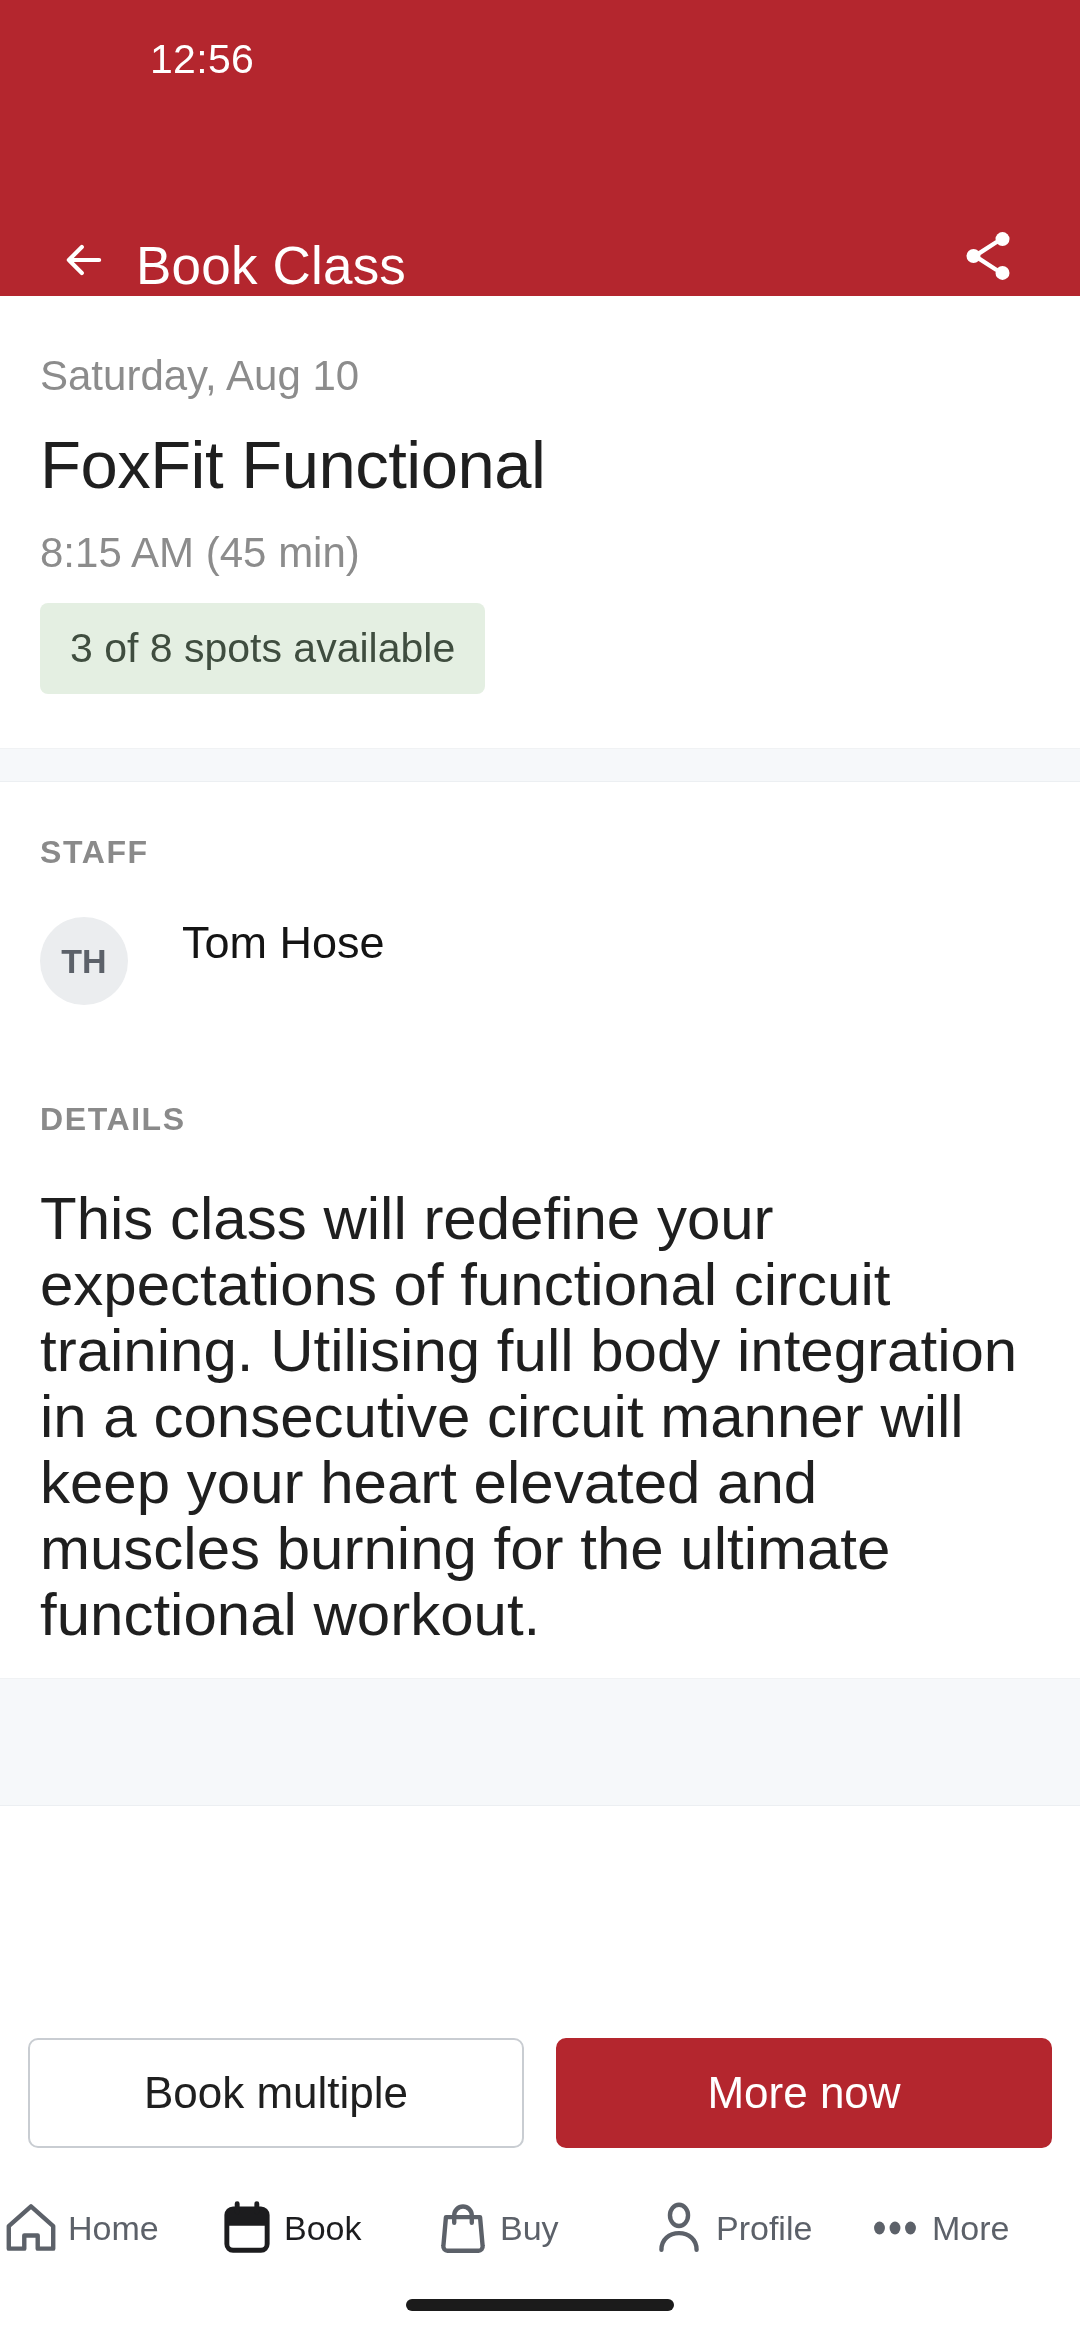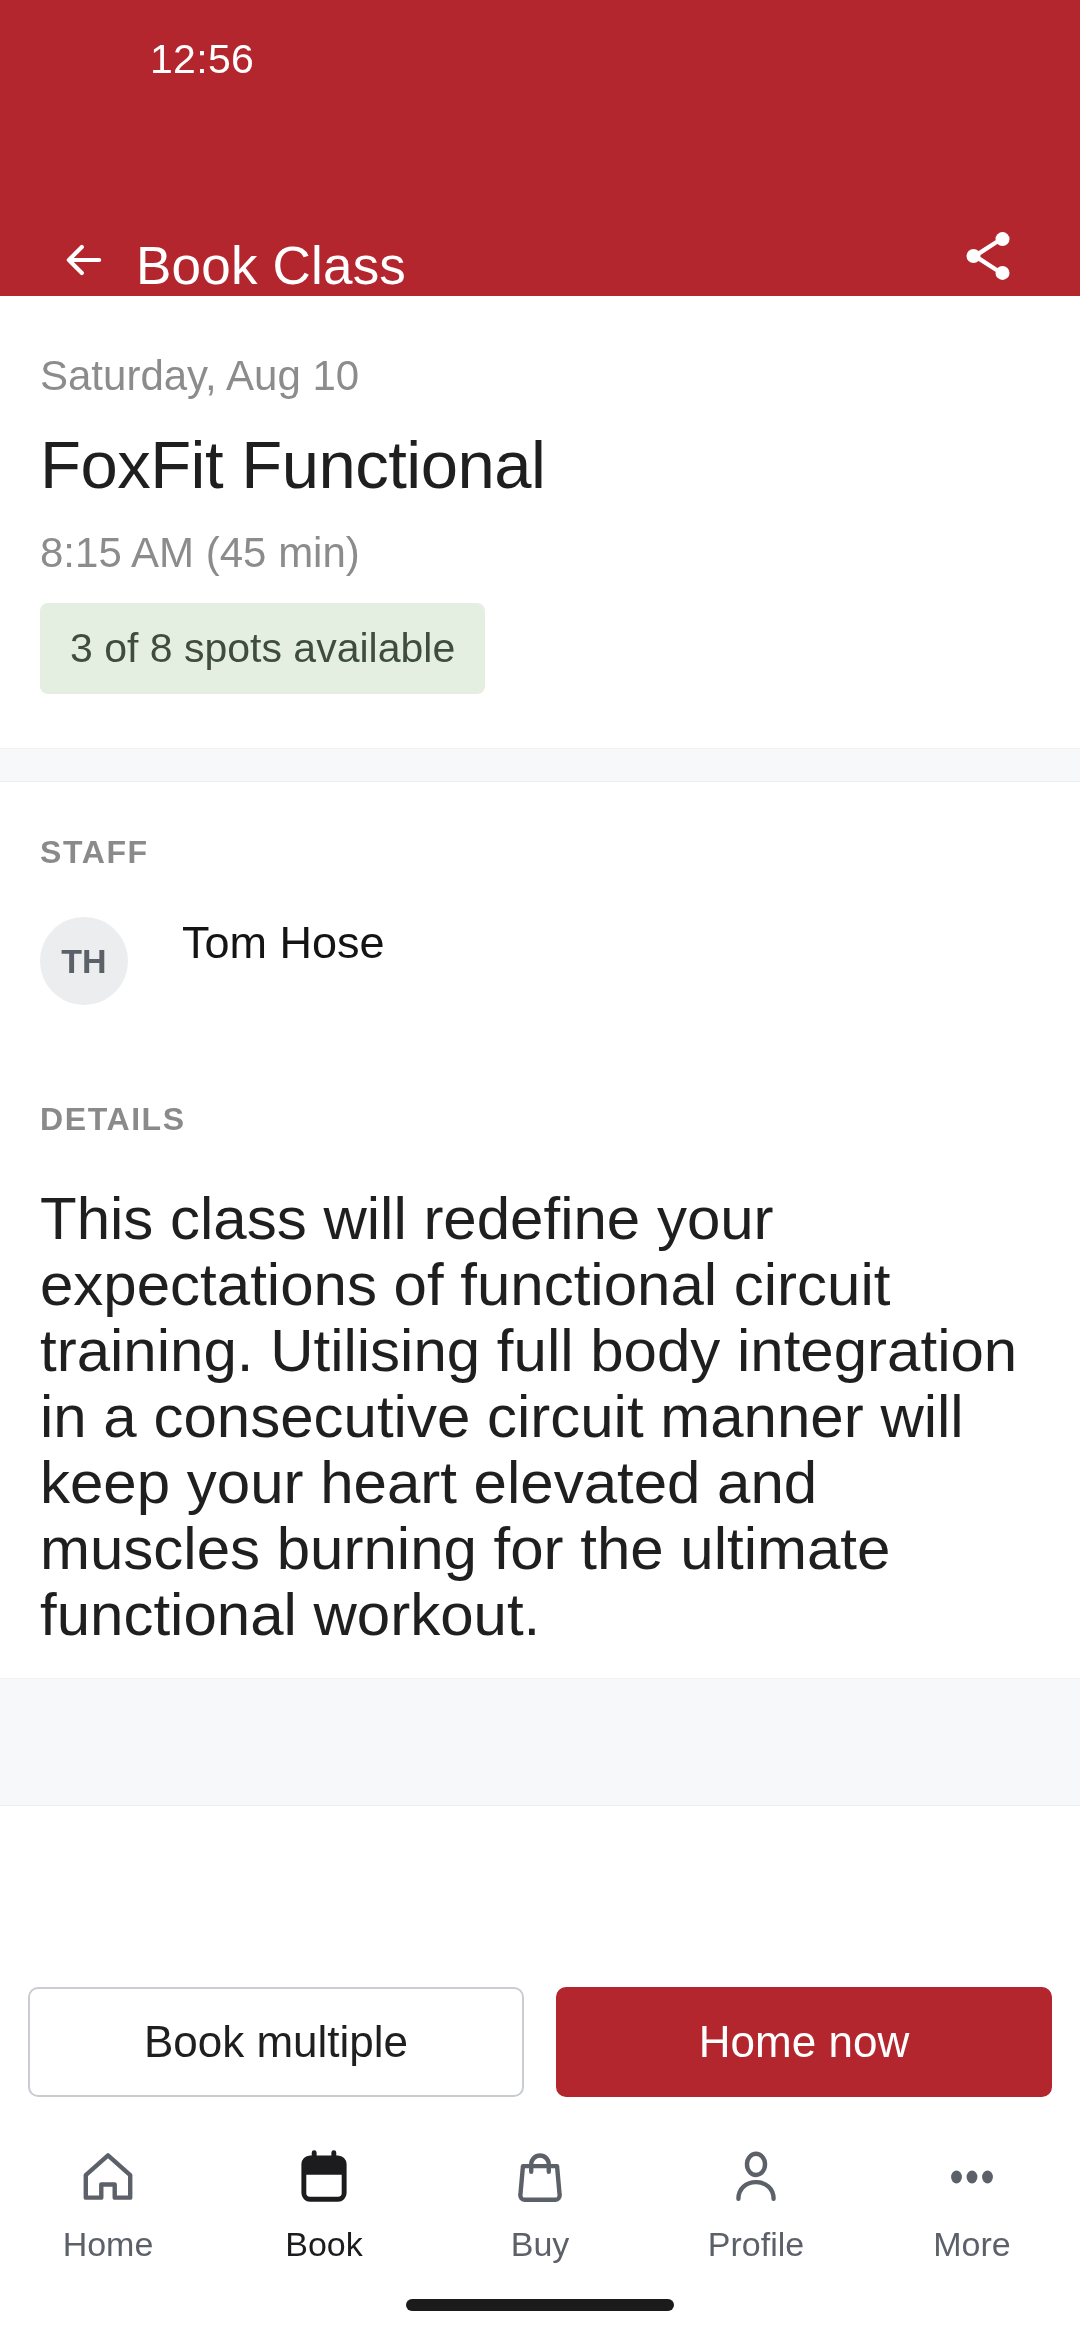--- a/index.html
+++ b/index.html
@@ -165,23 +165,23 @@
 
   
   .bottomnav {
     display:flex;
     background:#ffffff;
     padding:16px 0 6px;
     flex:0 0 auto;
   }
   .navitem {
     flex:1 1 0;
-    display:flex; flex-direction:column;
+    display:flex; flex-direction:row;
     align-items:center; justify-content:flex-start;
-    gap:12px;
+    gap:6px;
   }
   .navicon {
     height:72px;
     display:flex; align-items:center; justify-content:center;
   }
   .navlabel {
     font-size:34px;
     color:#5c6169;
   }
   .navitem.active .navlabel { color:#1c1c1e; }
@@ -247,21 +247,21 @@
     <div class="section-label">DETAILS</div>
     <div class="details-text">This class will redefine your expectations of functional circuit training. Utilising full body integration in a consecutive circuit manner will keep your heart elevated and muscles burning for the ultimate functional workout.</div>
   </div>
 
   <div class="band band-thick"></div>
 
   <div class="flexfill"></div>
 
   <div class="actions">
     <div class="btn btn-outline">Book multiple</div>
-    <div class="btn btn-filled">Home now</div>
+    <div class="btn btn-filled">More now</div>
   </div>
 
   <div class="bottomnav">
 
     <div class="navitem">
       <div class="navicon">
         <svg width="62" height="62" viewBox="0 0 24 24" fill="none">
           <path d="M3.4 11.3 12 3.6l8.6 7.7V20H14.6v-5.1H9.4V20H3.4z" stroke="#5c6169" stroke-width="1.7" stroke-linejoin="round"></path>
         </svg>
       </div>

